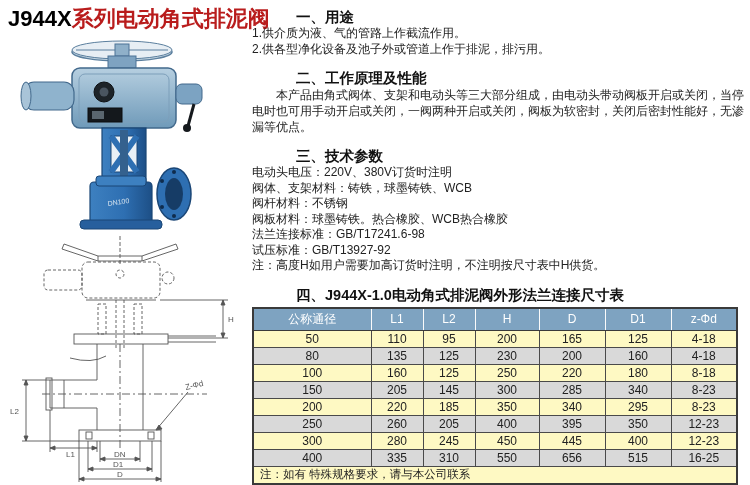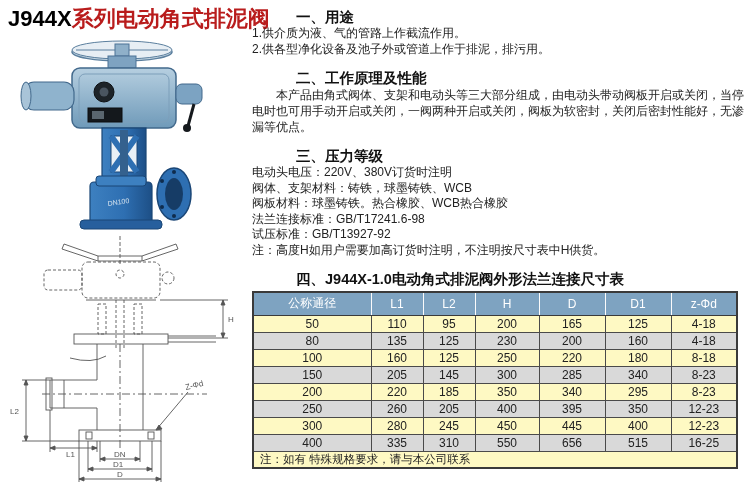--- a/index.html
+++ b/index.html
@@ -199,23 +199,24 @@
 
     <div class="sec-heading">一、用途</div>
     <div class="body-line">1.供介质为液、气的管路上作截流作用。</div>
     <div class="body-line">2.供各型净化设备及池子外或管道上作于排泥，排污用。</div>
 
     <div class="gap12"></div>
     <div class="sec-heading">二、工作原理及性能</div>
     <div class="para">本产品由角式阀体、支架和电动头等三大部分组成，由电动头带动阀板开启或关闭，当停电时也可用手动开启或关闭，一阀两种开启或关闭，阀板为软密封，关闭后密封性能好，无渗漏等优点。</div>
 
     <div class="gap12"></div>
-    <div class="sec-heading">三、压力等级</div>
+    <div class="sec-heading">三、技术参数</div>
     <div class="body-line">电动头电压：220V、380V订货时注明</div>
     <div class="body-line">阀体、支架材料：铸铁，球墨铸铁、WCB</div>
+    <div class="body-line">阀杆材料：不锈钢</div>
     <div class="body-line">阀板材料：球墨铸铁。热合橡胶、WCB热合橡胶</div>
     <div class="body-line">法兰连接标准：GB/T17241.6-98</div>
     <div class="body-line">试压标准：GB/T13927-92</div>
     <div class="body-line">注：高度H如用户需要加高订货时注明，不注明按尺寸表中H供货。</div>
 
     <div class="gap12"></div>
     <div class="sec-heading">四、J944X-1.0电动角式排泥阀外形法兰连接尺寸表</div>
     <div class="gap3"></div>
 
     <table class="dims">

